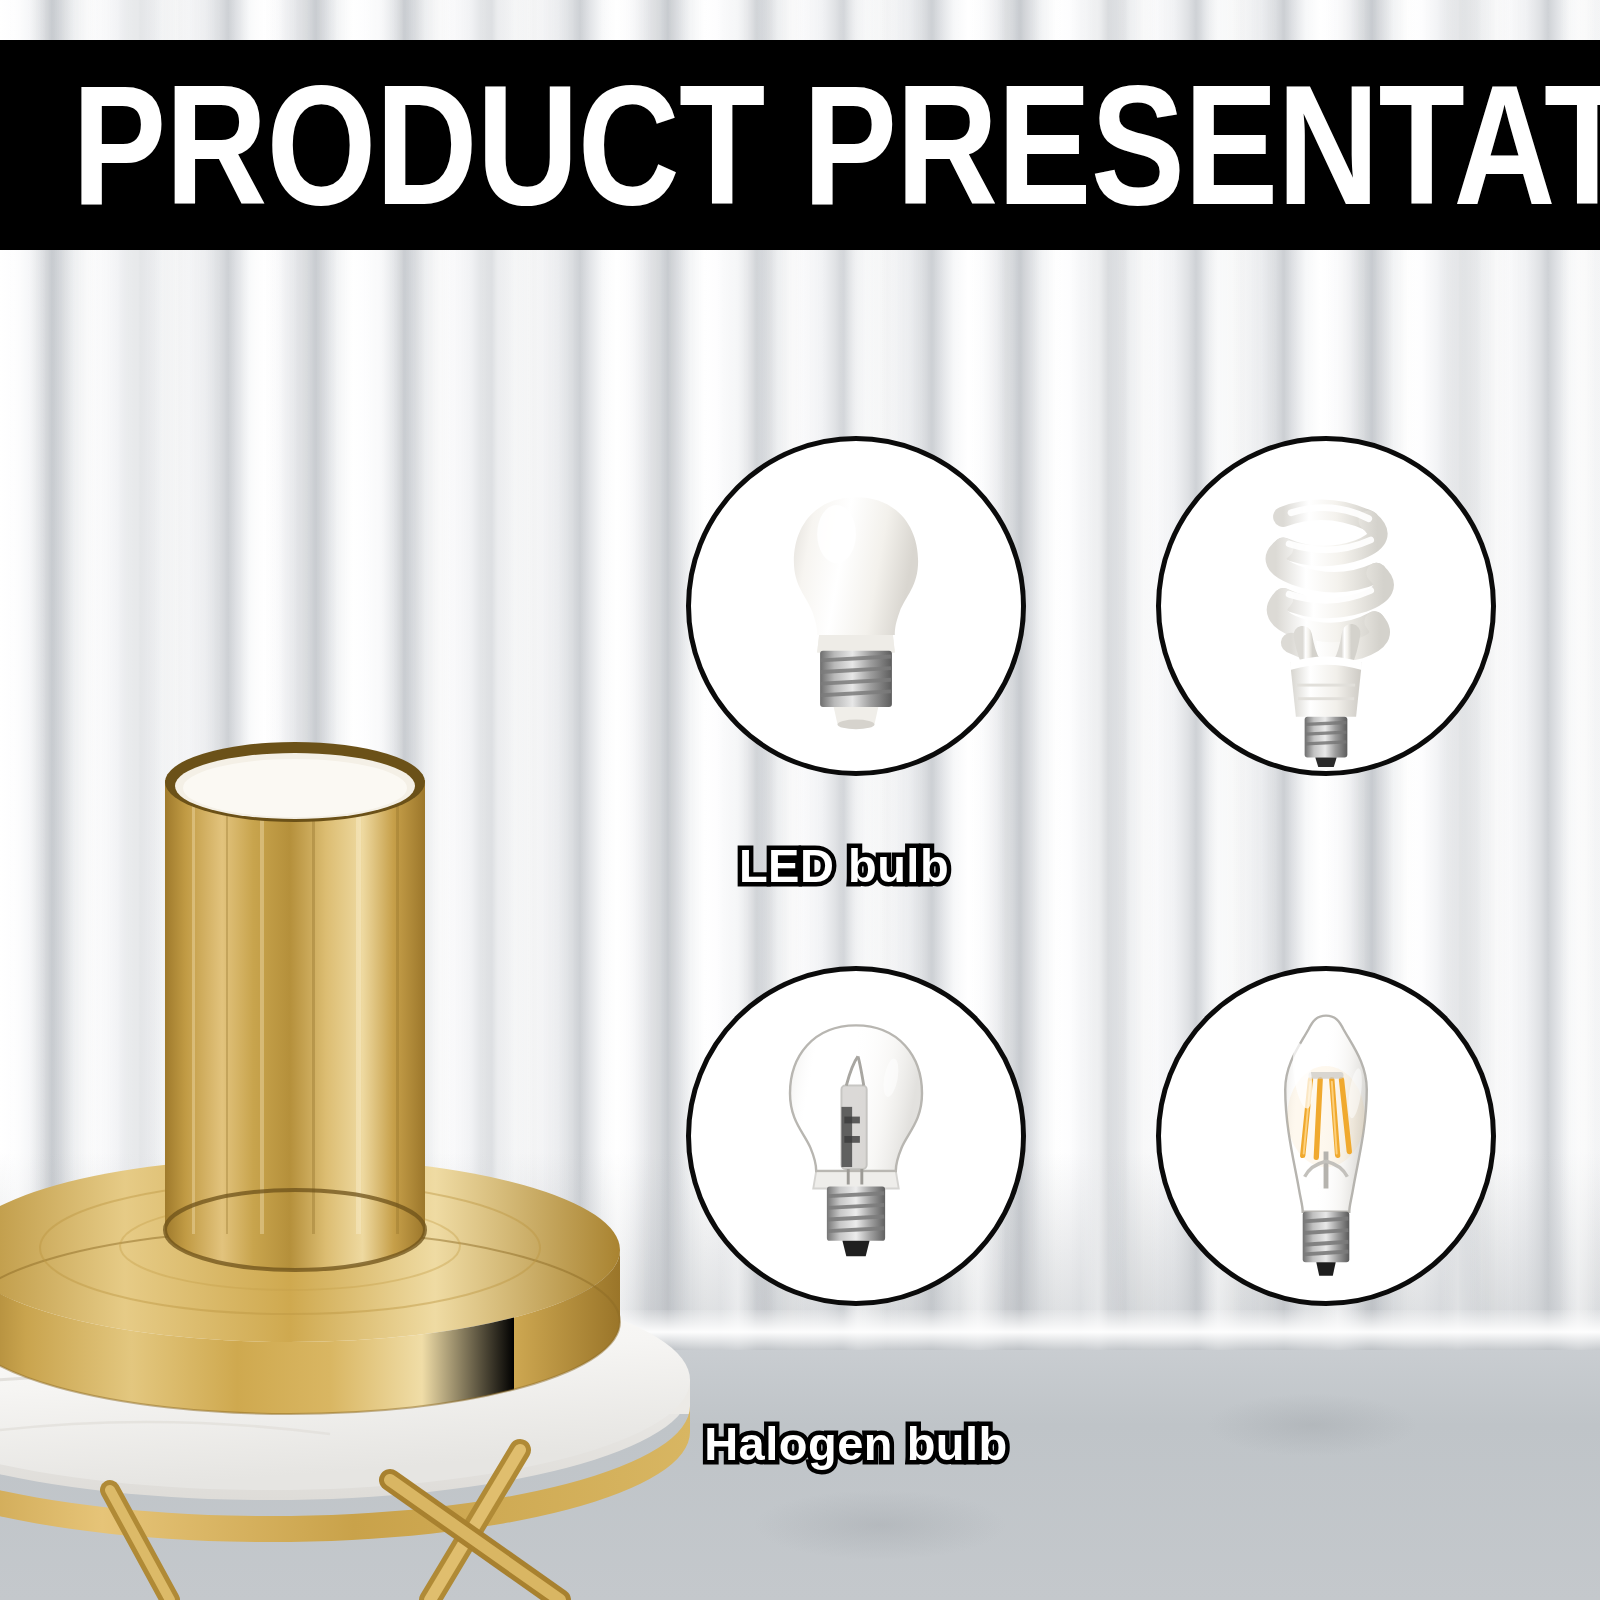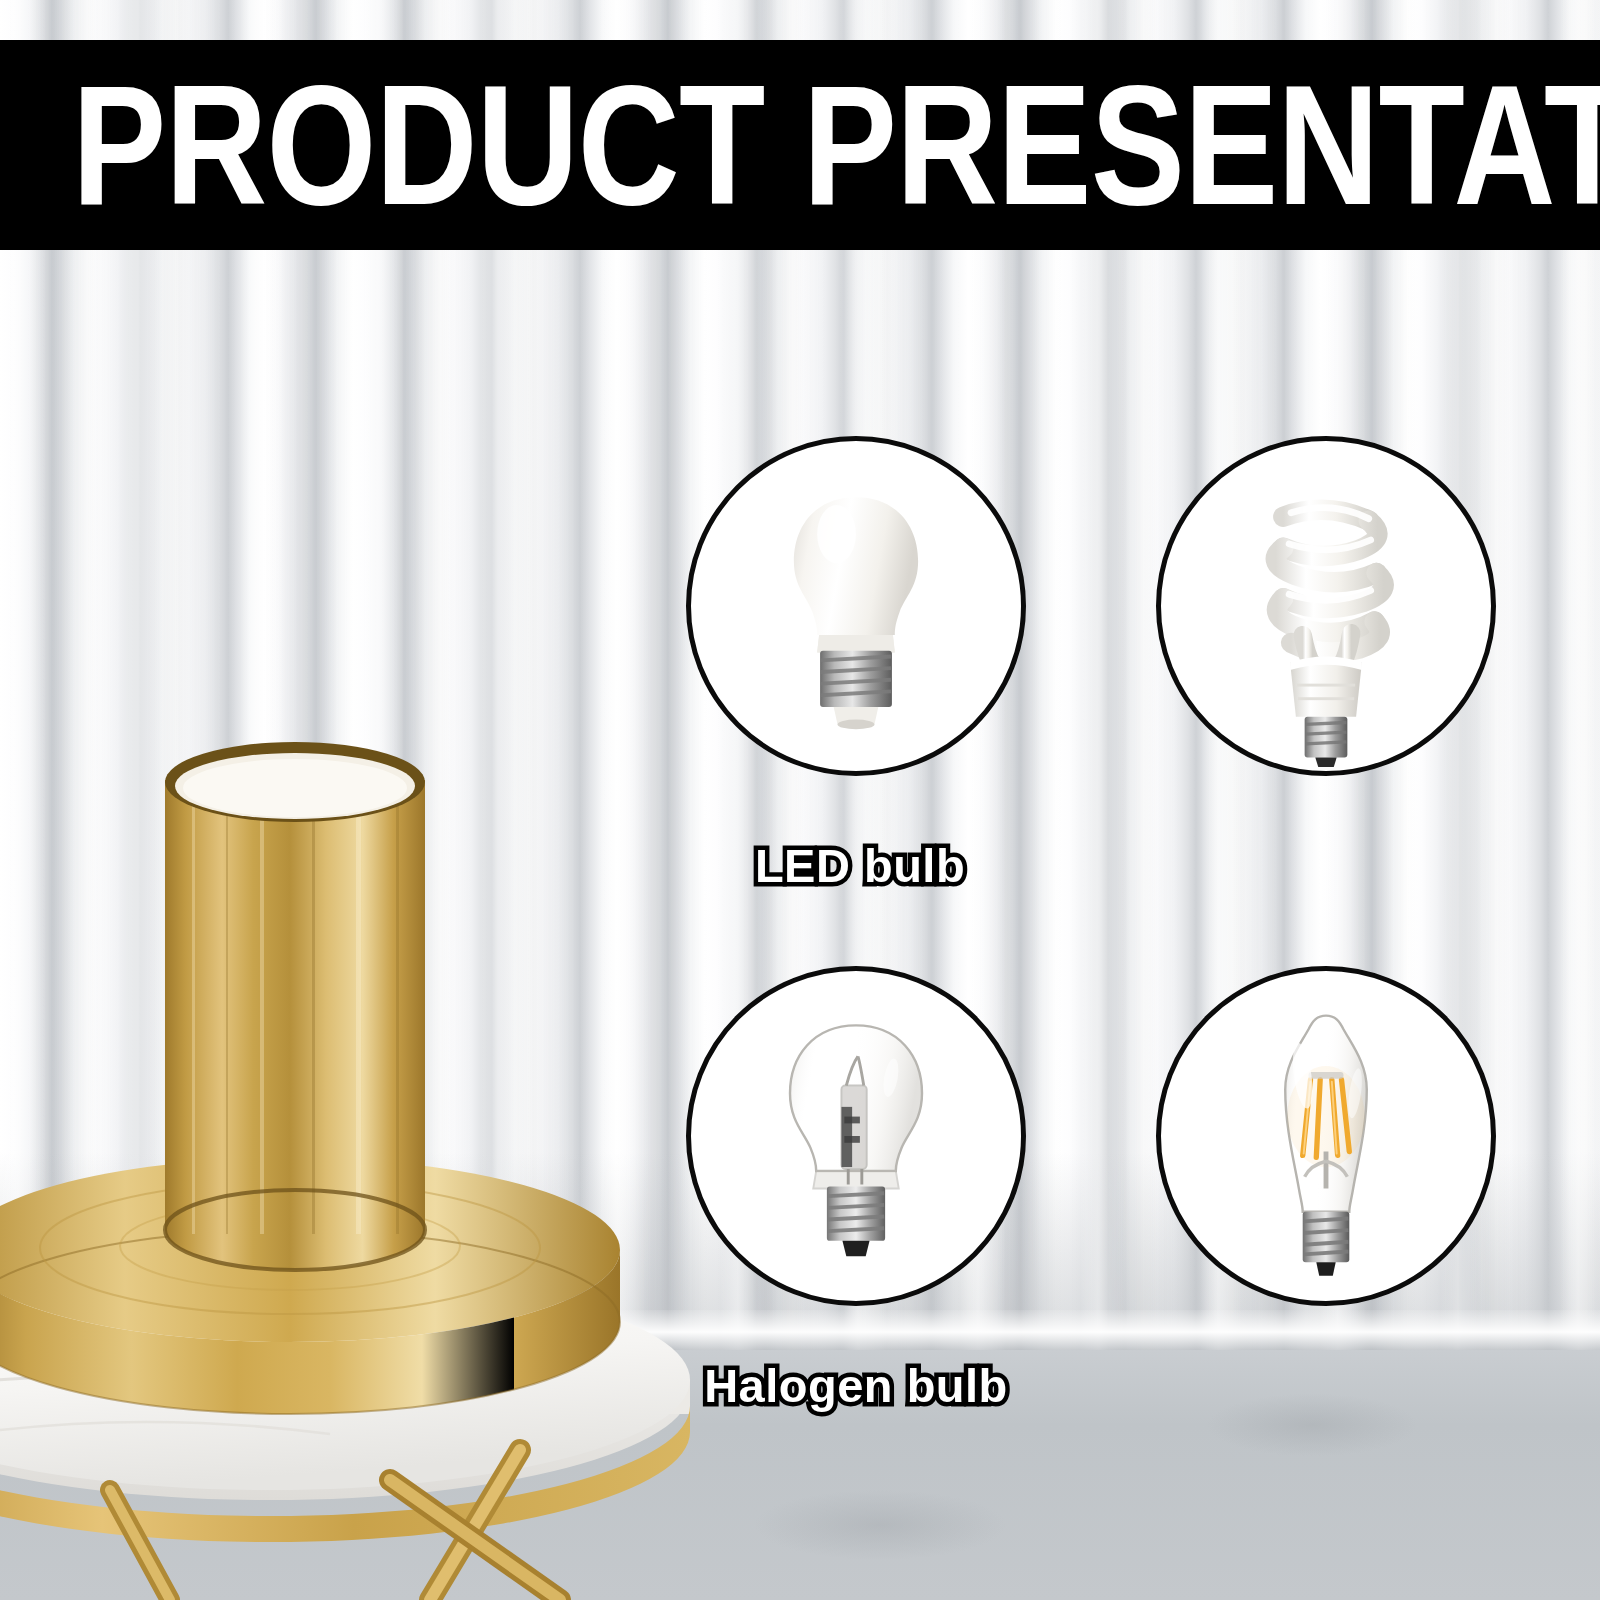--- a/index.html
+++ b/index.html
@@ -248,21 +248,21 @@
       <g stroke="#7c7c7c" stroke-width="4" opacity=".85">
         <path d="M134 226 L206 222"></path>
         <path d="M134 238 L206 234"></path>
         <path d="M134 250 L206 246"></path>
         <path d="M134 262 L206 258"></path>
       </g>
       <path d="M147 274 l46 0 l-4 18 l-38 0 z" fill="#f0eee9"></path>
       <ellipse cx="170" cy="292" rx="19" ry="5" fill="#d6d3cd"></ellipse>
     </svg>
   </div>
-  <div class="label" style="left:690px;top:838px;width:340px;">
+  <div class="label" style="left:674px;top:838px;width:340px;">
     <span>LED bulb</span>
   </div>
 
   <div class="circle" style="left:1156px;top:436px;width:340px;height:340px;">
     <svg class="bulb-svg" viewBox="0 0 340 340">
       <defs>
         <linearGradient id="cflTube" x1="0" y1="0" x2="1" y2="0">
           <stop offset="0%" stop-color="#dcdad5"></stop>
           <stop offset="30%" stop-color="#ffffff"></stop>
           <stop offset="62%" stop-color="#f4f2ed"></stop>
@@ -361,21 +361,21 @@
       <rect x="140" y="222" width="60" height="56" rx="3" fill="url(#halBase)"></rect>
       <g stroke="#7d7d7d" stroke-width="4" opacity=".9">
         <path d="M141 232 L199 229"></path>
         <path d="M141 244 L199 241"></path>
         <path d="M141 256 L199 253"></path>
         <path d="M141 268 L199 265"></path>
       </g>
       <path d="M156 278 l28 0 l-4 16 l-20 0 z" fill="#1f1f1f"></path>
     </svg>
   </div>
-  <div class="label" style="left:686px;top:1358px;width:340px;">
+  <div class="label" style="left:686px;top:1416px;width:340px;">
     <span>Halogen bulb</span>
   </div>
 
   <div class="circle" style="left:1156px;top:966px;width:340px;height:340px;">
     <svg class="bulb-svg" viewBox="0 0 340 340">
       <defs>
         <linearGradient id="edisonGlass" x1="0" y1="0" x2="1" y2="0.15">
           <stop offset="0%" stop-color="#d4d2cd" stop-opacity=".6"></stop>
           <stop offset="20%" stop-color="#ffffff" stop-opacity=".18"></stop>
           <stop offset="52%" stop-color="#ffffff" stop-opacity=".05"></stop>

